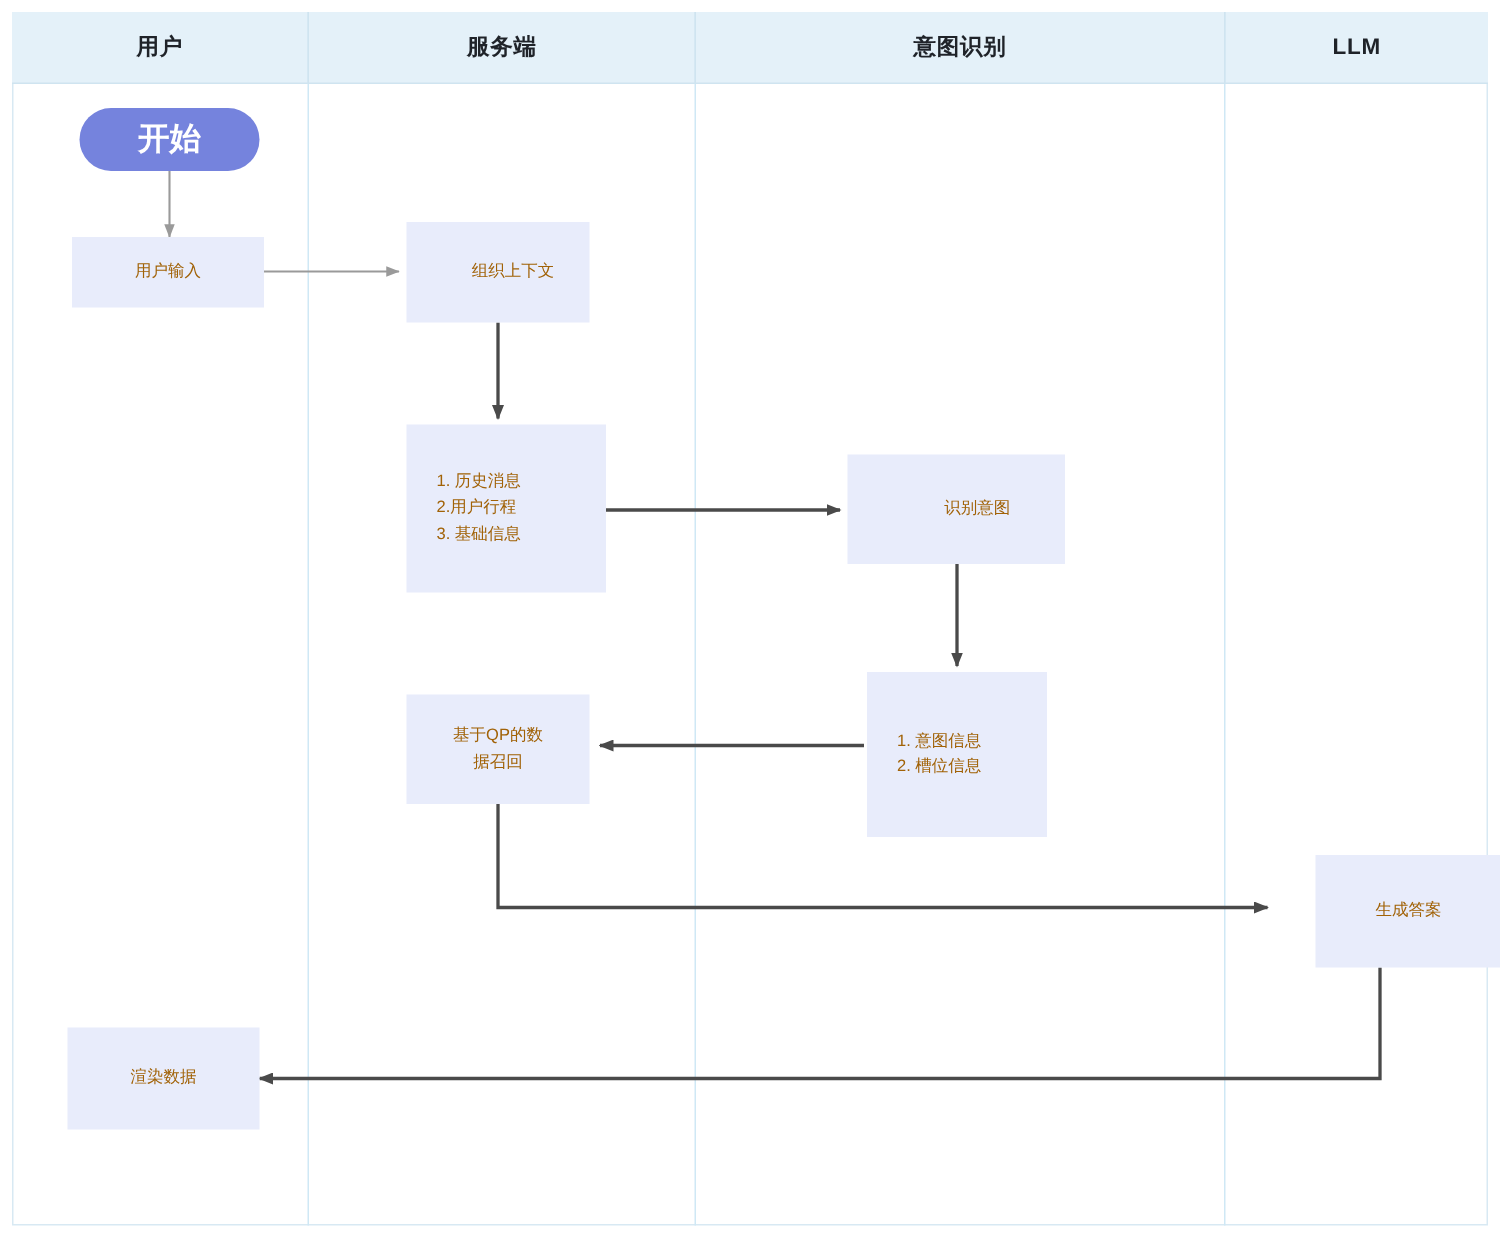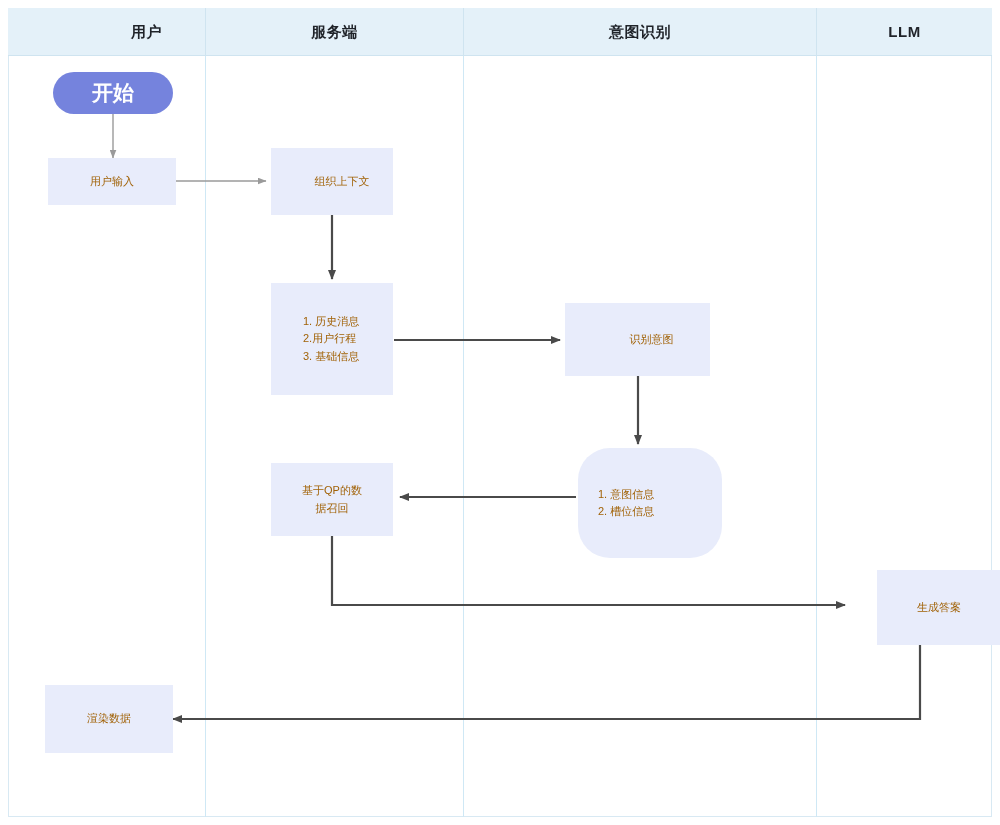--- a/index.html
+++ b/index.html
@@ -113,21 +113,21 @@
   <div class="lane-frame"></div>
   <div class="header-band"></div>
 
   <div class="lane-divider" style="left:205px;"></div>
   <div class="lane-divider" style="left:463px;"></div>
   <div class="lane-divider" style="left:816px;"></div>
   <div class="lane-divider header-seg" style="left:205px;"></div>
   <div class="lane-divider header-seg" style="left:463px;"></div>
   <div class="lane-divider header-seg" style="left:816px;"></div>
 
-  <div class="header-cell" style="left:8px;  width:197px;padding-left:40px;">用户</div>
+  <div class="header-cell" style="left:8px;  width:197px;">用户</div>
   <div class="header-cell" style="left:206px;width:257px;">服务端</div>
   <div class="header-cell" style="left:464px;width:352px;">意图识别</div>
   <div class="header-cell" style="left:817px;width:175px;">LLM</div>
 
   <svg class="conn" viewBox="0 0 1000 825" xmlns="http://www.w3.org/2000/svg">
     <defs>
       <marker id="arrow-dark" markerWidth="10" markerHeight="8" refX="9" refY="4" orient="auto" markerUnits="userSpaceOnUse">
         <path d="M0,0 L10,4 L0,8 z" fill="#4a4a4a"></path>
       </marker>
       <marker id="arrow-light" markerWidth="9" markerHeight="7" refX="8.5" refY="3.5" orient="auto" markerUnits="userSpaceOnUse">
@@ -157,31 +157,31 @@
   </div>
 
   <div class="node" style="left:48px; top:158px; width:128px; height:47px;">
     <span class="line">用户输入</span>
   </div>
 
   <div class="node" style="left:271px; top:148px; width:122px; height:67px;padding-left:20px;">
     <span class="line">组织上下文</span>
   </div>
 
-  <div class="node list-node" style="left:271px; top:283px; width:122px; height:112px;padding-left:12px;">
+  <div class="node list-node" style="left:271px; top:283px; width:133px; height:112px;">
     <span class="line">1. 历史消息</span>
     <span class="line">2.用户行程</span>
     <span class="line">3. 基础信息</span>
   </div>
 
   <div class="node" style="left:565px; top:303px; width:145px; height:73px;padding-left:28px;">
     <span class="line">识别意图</span>
   </div>
 
-  <div class="node list-node" style="left:578px; top:448px; width:144px; height:110px;border-radius:32px;">
+  <div class="node list-node" style="left:578px; top:448px; width:120px; height:110px;">
     <span class="line">1. 意图信息</span>
     <span class="line">2. 槽位信息</span>
   </div>
 
   <div class="node" style="left:271px; top:463px; width:122px; height:73px;">
     <span class="line">基于QP的数</span>
     <span class="line">据召回</span>
   </div>
 
   <div class="node" style="left:849px; top:570px; width:124px; height:75px;margin-left:28px;">

